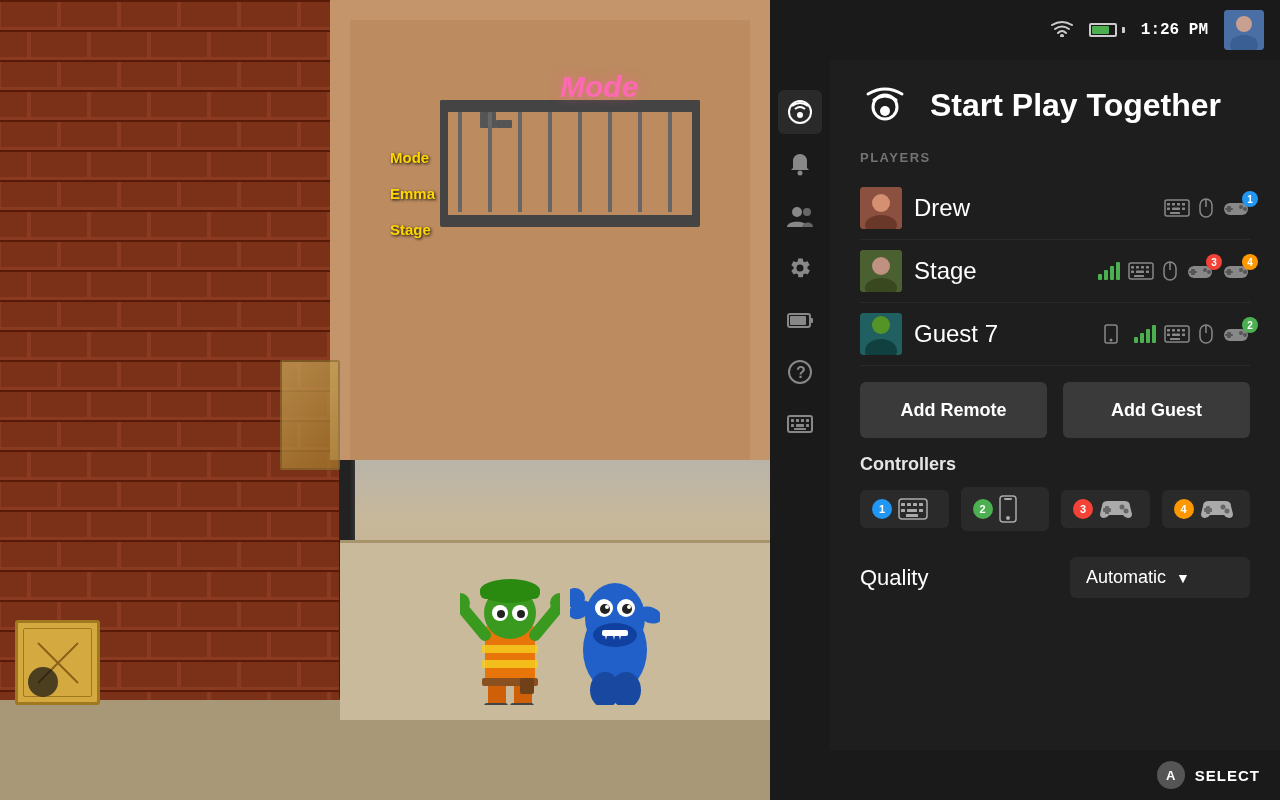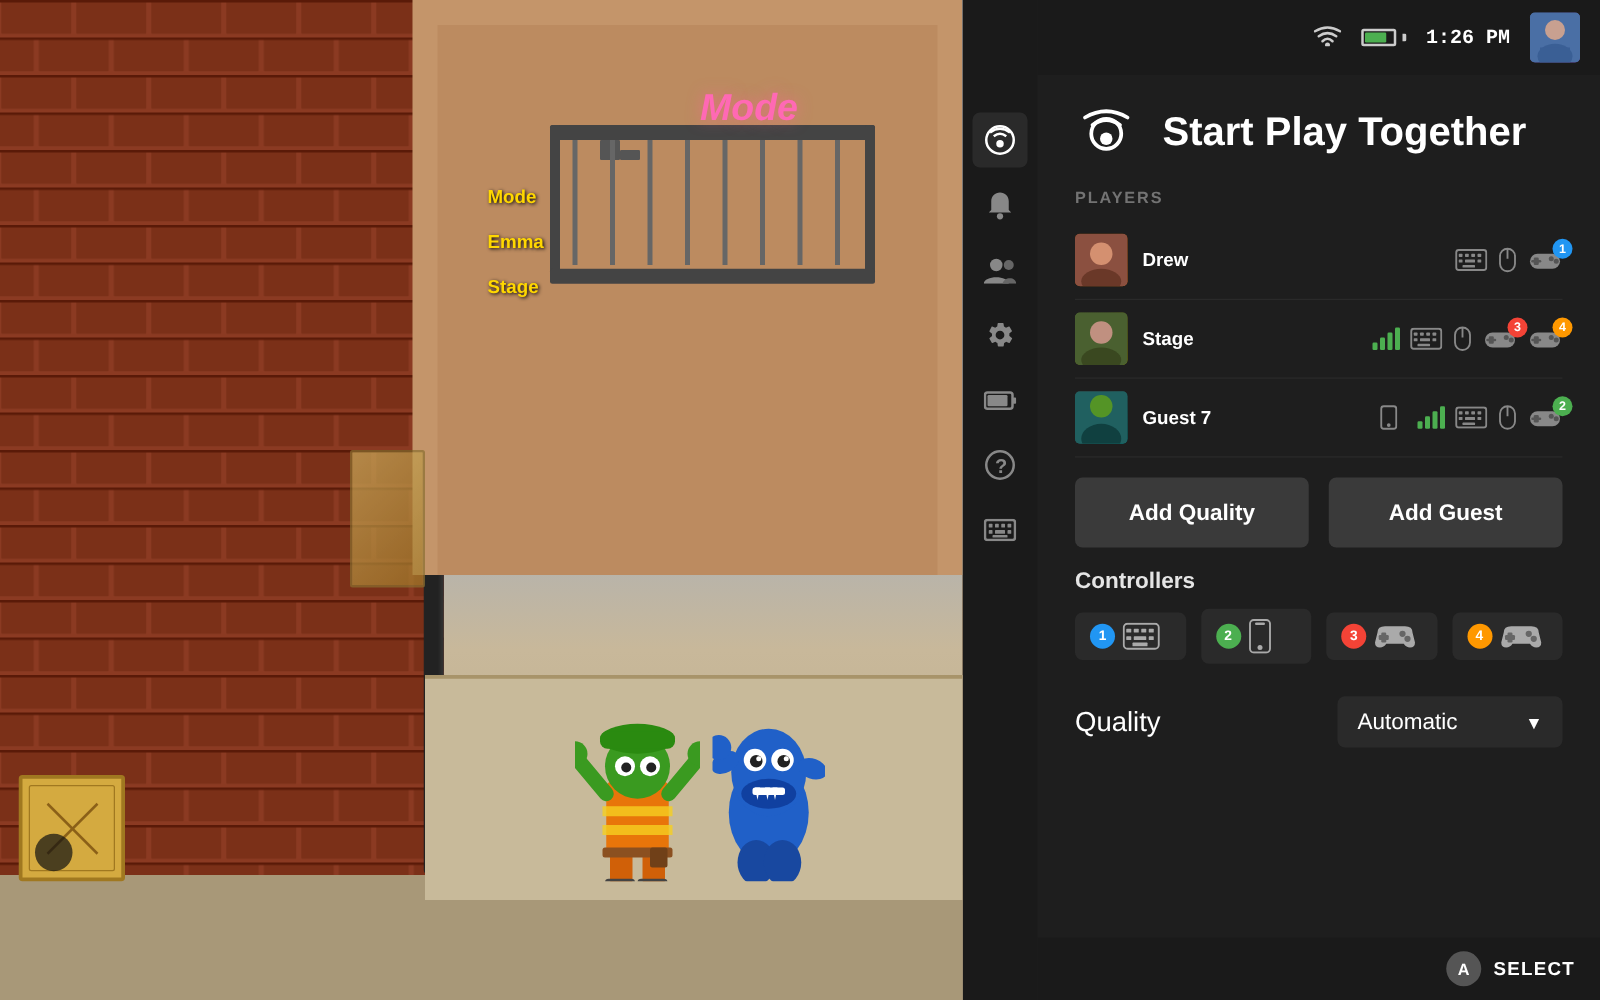--- a/index.html
+++ b/index.html
@@ -179,23 +179,23 @@
       background: #555;
       flex-shrink: 0;
       overflow: hidden;
       display: flex;
       align-items: center;
       justify-content: center;
     }
 
     .player-name {
       flex: 1;
-      font-size: 15px;
-      color: white;
-      font-weight: 700;
+      font-size: 24px;
+      color: white;
+      font-weight: 400;
     }
 
     .player-icons {
       display: flex;
       align-items: center;
       gap: 8px;
     }
 
     .icon-badge {
       position: relative;
@@ -321,21 +321,21 @@
 
     .quality-select {
       display: flex;
       align-items: center;
       gap: 10px;
       background: #2a2a2a;
       border-radius: 6px;
       padding: 10px 16px;
       cursor: pointer;
       min-width: 180px;
-      justify-content: space-between;
+      justify-content: flex-start;
     }
 
     .quality-value {
       font-size: 18px;
       color: white;
     }
 
     .chevron {
       color: white;
       font-size: 14px;
@@ -827,21 +827,21 @@
               <circle cx="19" cy="8" r="2" fill="#555"></circle>
               <circle cx="23" cy="10" r="2" fill="#555"></circle>
             </svg>
             <div class="badge-num badge-green-badge" style="top:-8px;right:-8px;">2</div>
           </div>
         </div>
       </div>
     </div>
 
     <div class="button-row">
-      <button class="btn btn-secondary">Add Quality</button>
+      <button class="btn btn-secondary">Add Remote</button>
       <button class="btn btn-secondary">Add Guest</button>
     </div>
 
     <div class="controllers-section">
       <div class="controllers-label">Controllers</div>
       <div class="controller-row">
 
         <div class="controller-item">
           <div class="ctrl-badge" style="background:#2196F3;">1</div>
           <svg width="30" height="22" viewBox="0 0 30 22" fill="#aaa">

